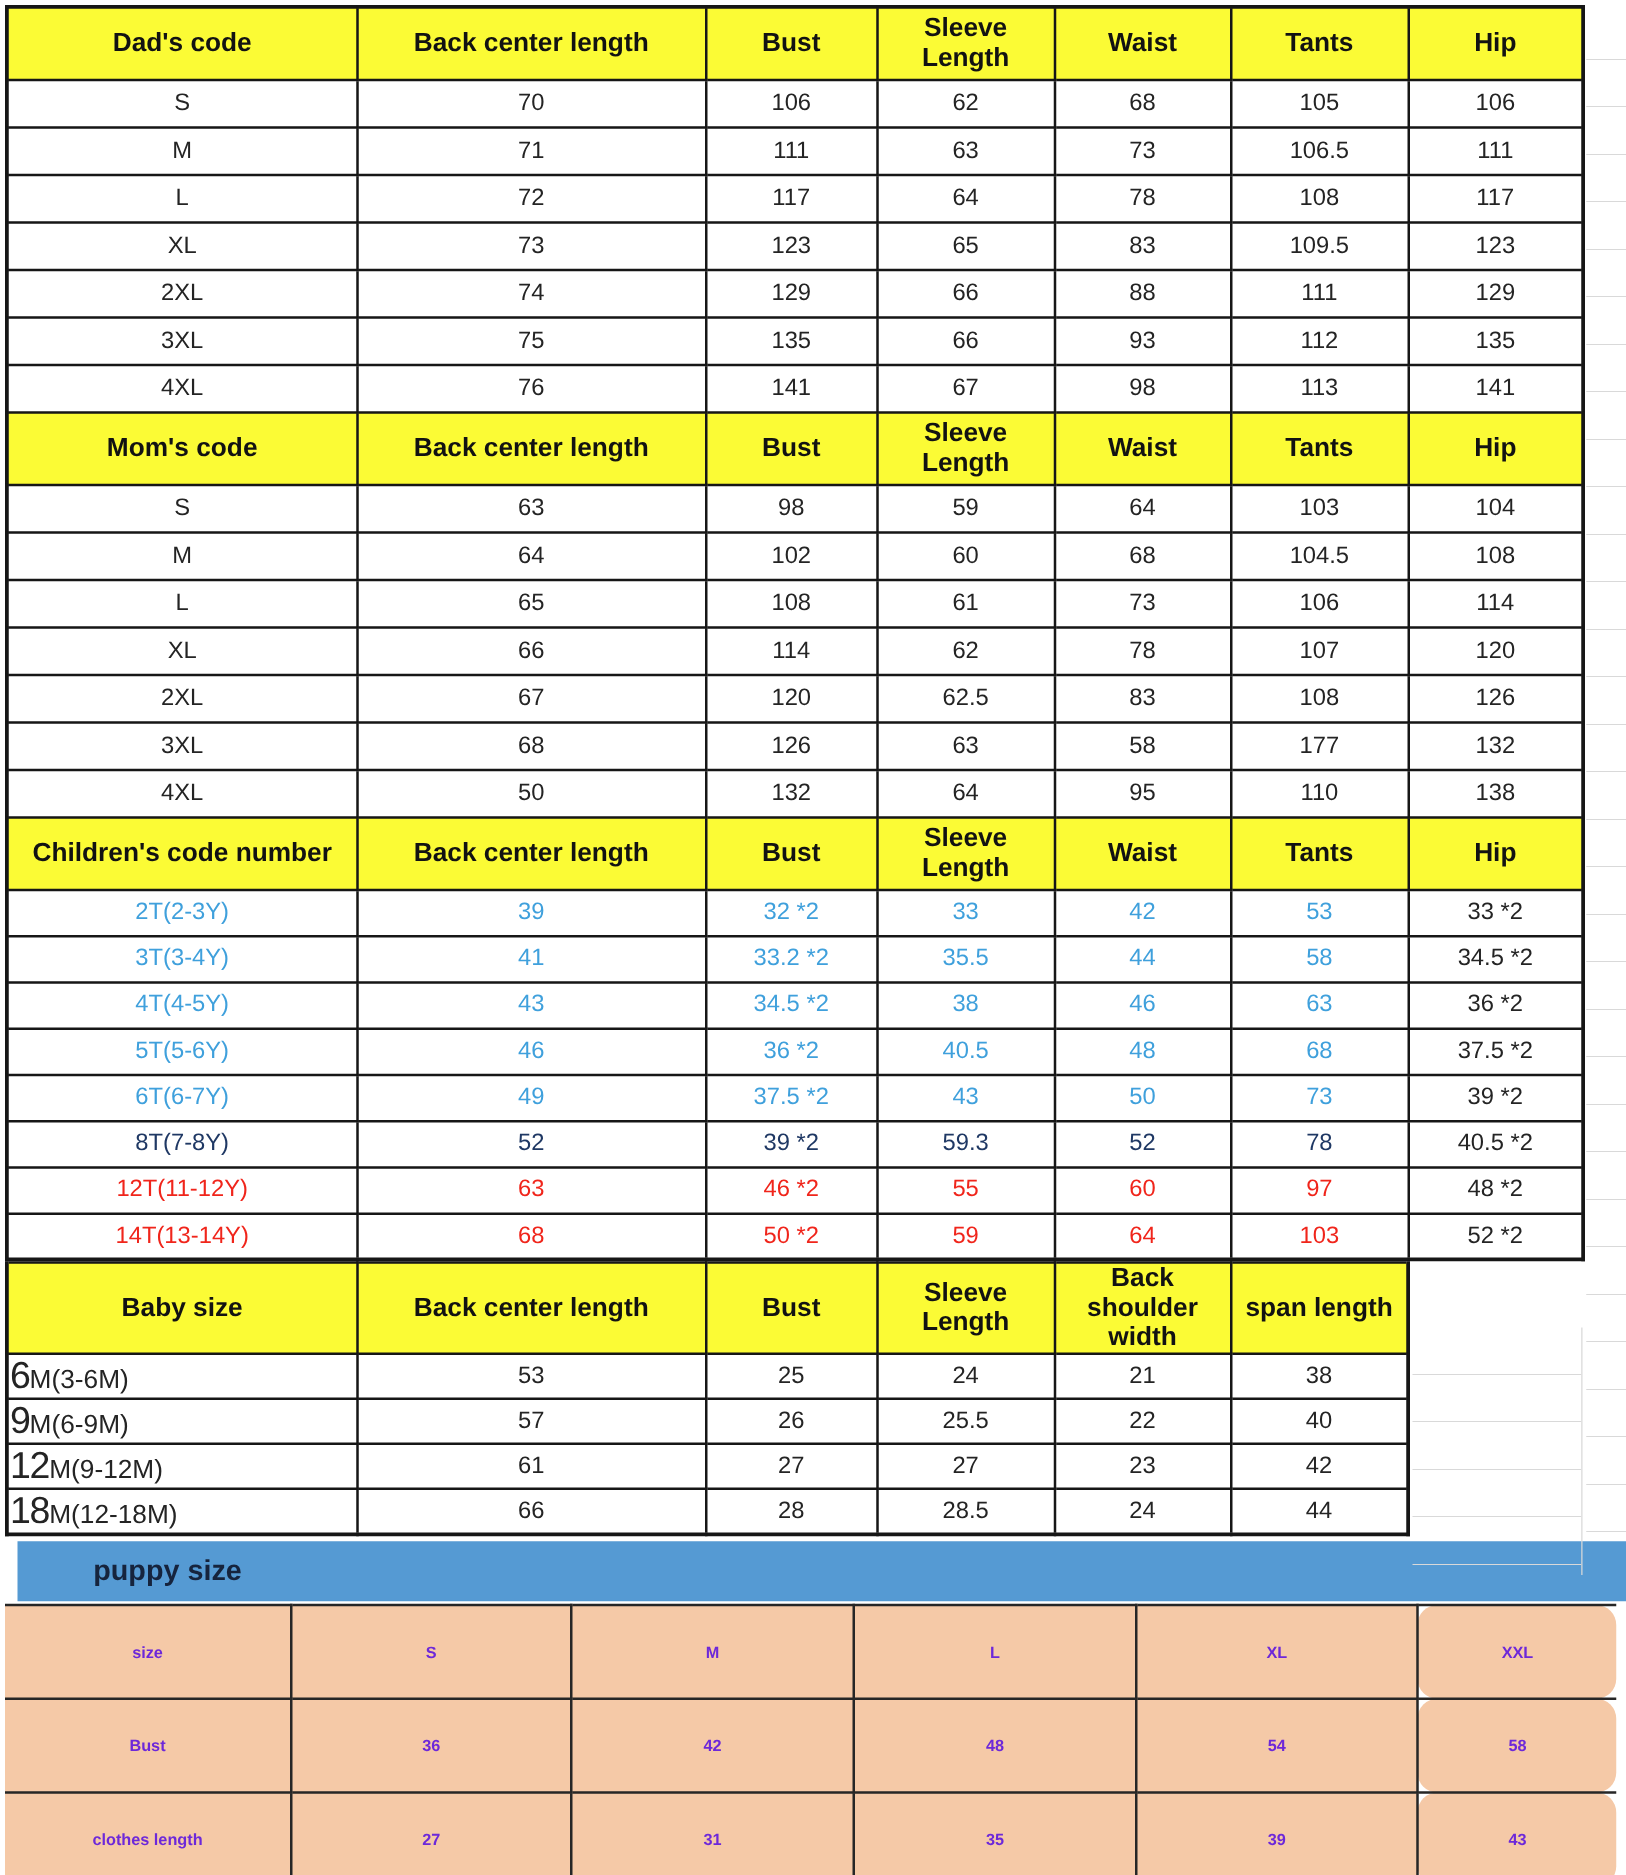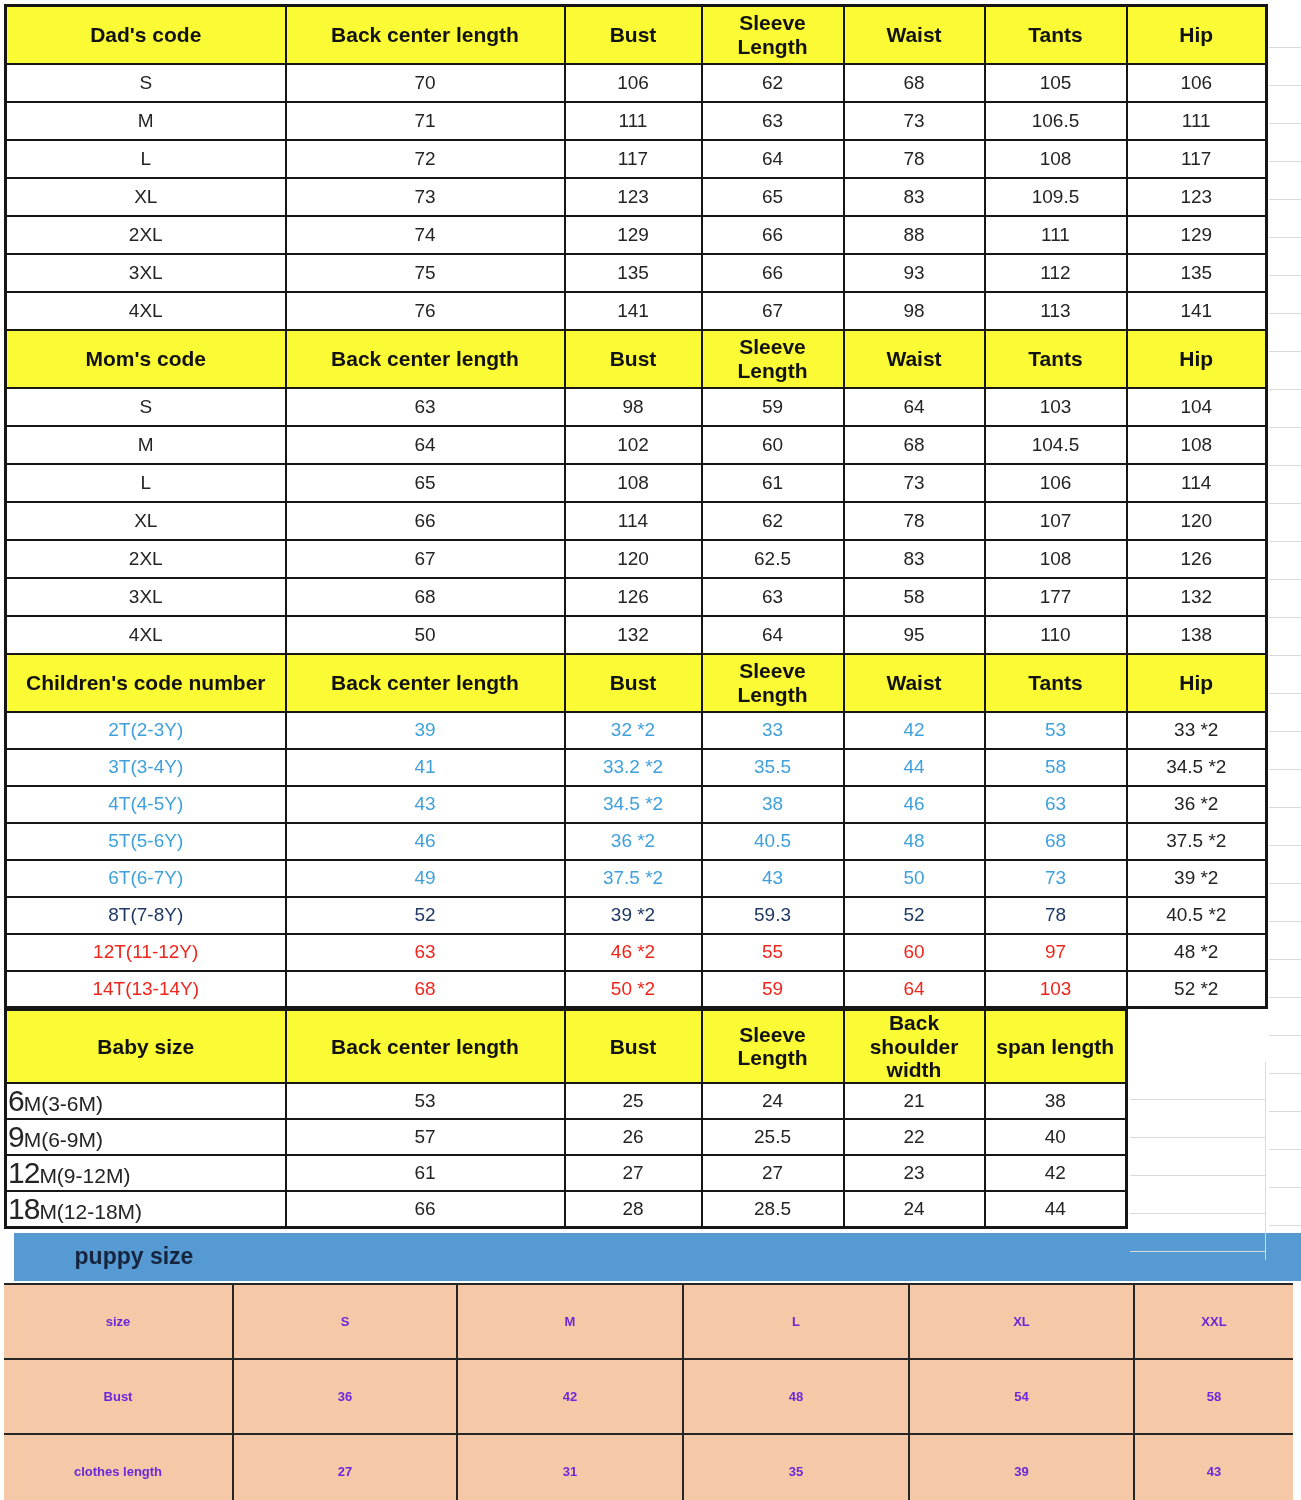--- a/index.html
+++ b/index.html
@@ -65,21 +65,21 @@
     display:flex;align-items:center;
   }
   .banner span{width:240px;text-align:center;font-size:23px;font-weight:600;color:#16243d;}
 
   .puppyt{margin:2px 0 0 4px;width:1289px;}
   .puppyt td{
     background:var(--pink);border:2px solid #262626;text-align:center;vertical-align:middle;
     height:75px;font-size:13px;font-weight:700;color:#6d28d9;padding:0;
   }
   .puppyt td:first-child{border-left:none;}
-  .puppyt td:last-child{border-right:none;}
+  .puppyt td:last-child{border-right:none;border-radius:16px;}
   .puppyt tr:last-child td{border-bottom:none;}
 </style>
 </head>
 <body>
 
 <div class="sheet">
   <div class="hstrip"></div>
   <div class="bstrip"></div>
   <div class="vseg"></div>
 

